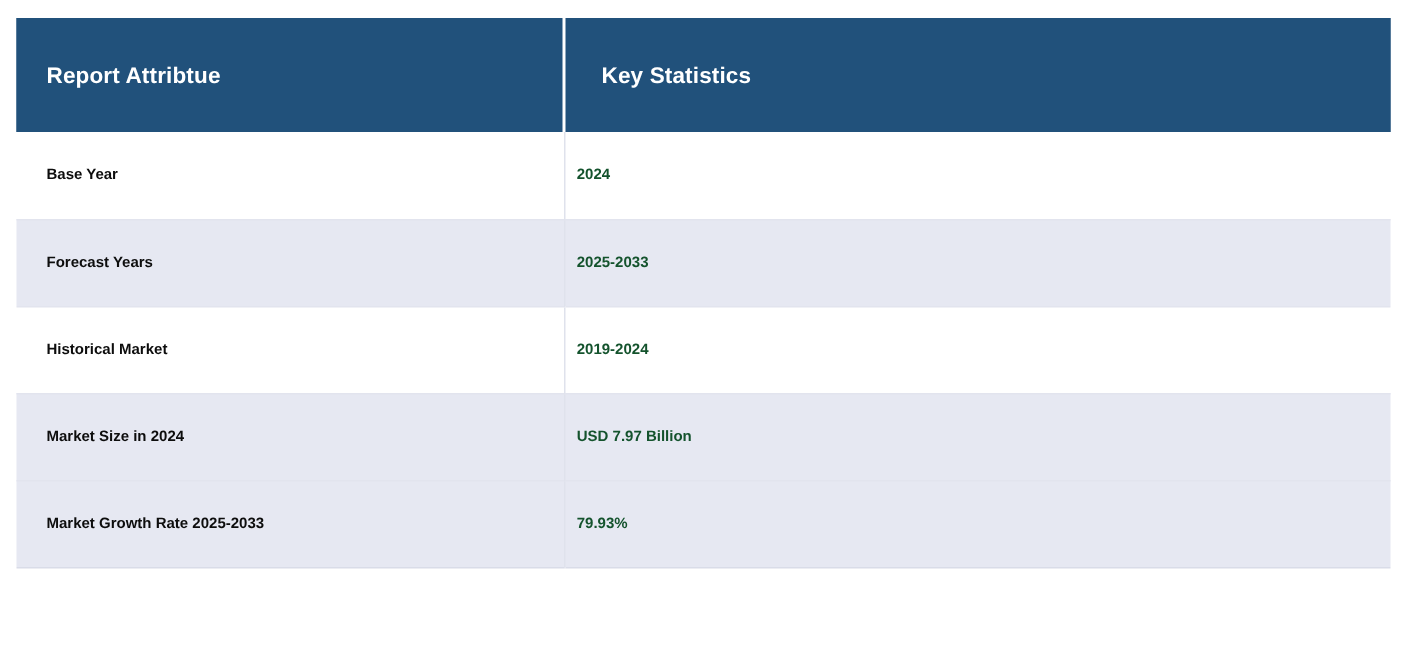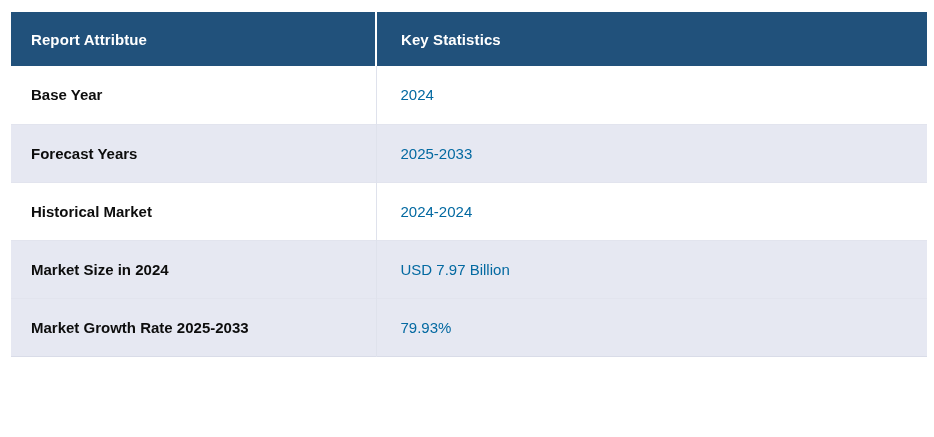--- a/index.html
+++ b/index.html
@@ -38,21 +38,21 @@
   
   thead tr.header-row {
     background: #21517b;
   }
   thead th {
     background: #21517b;
     color: #ffffff;
     font-size: 15px;
     font-weight: bold;
     text-align: left;
-    height: 54px;
+    height: 76px;
     padding: 0 0 0 20px;
     margin: 0;
     vertical-align: middle;
     letter-spacing: 0.1px;
     box-sizing: border-box;
   }
   thead th.stat-head {
     border-left: 2px solid #ffffff;
     padding-left: 24px;
   }
@@ -62,36 +62,36 @@
     height: 58px;
   }
   tbody tr.row-odd  { background: #ffffff; }
   tbody tr.row-even { background: #e6e8f2; }
 
   tbody td {
     height: 58px;
     vertical-align: middle;
     box-sizing: border-box;
     padding: 0 0 0 20px;
-    font-size: 15px;
+    font-size: 10px;
     color: #121212;
     border-top: 1px solid #e2e4ee;
   }
   tbody tr.data-row:first-child td {
     border-top: none;
   }
   tbody td.cell-attr {
     font-weight: bold;
     color: #0d0d0d;
   }
   tbody td.cell-stat {
-    font-weight: normal;
-    color: #0369a1;
+    font-weight: bold;
+    color: #14532d;
     border-left: 1px solid #dfe2ec;
-    padding-left: 24px;
+    padding-left: 8px;
   }
 </style>
 </head>
 <body>
 
 <div class="table-wrap">
   <table class="report-table">
     <colgroup>
       <col class="col-attr">
       <col class="col-stat">
@@ -106,21 +106,21 @@
       <tr class="data-row row-odd">
         <td class="cell-attr">Base Year</td>
         <td class="cell-stat">2024</td>
       </tr>
       <tr class="data-row row-even">
         <td class="cell-attr">Forecast Years</td>
         <td class="cell-stat">2025-2033</td>
       </tr>
       <tr class="data-row row-odd">
         <td class="cell-attr">Historical Market</td>
-        <td class="cell-stat">2024-2024</td>
+        <td class="cell-stat">2019-2024</td>
       </tr>
       <tr class="data-row row-even">
         <td class="cell-attr">Market Size in 2024</td>
         <td class="cell-stat">USD 7.97 Billion</td>
       </tr>
       <tr class="data-row row-even">
         <td class="cell-attr">Market Growth Rate 2025-2033</td>
         <td class="cell-stat">79.93%</td>
       </tr>
     </tbody>

